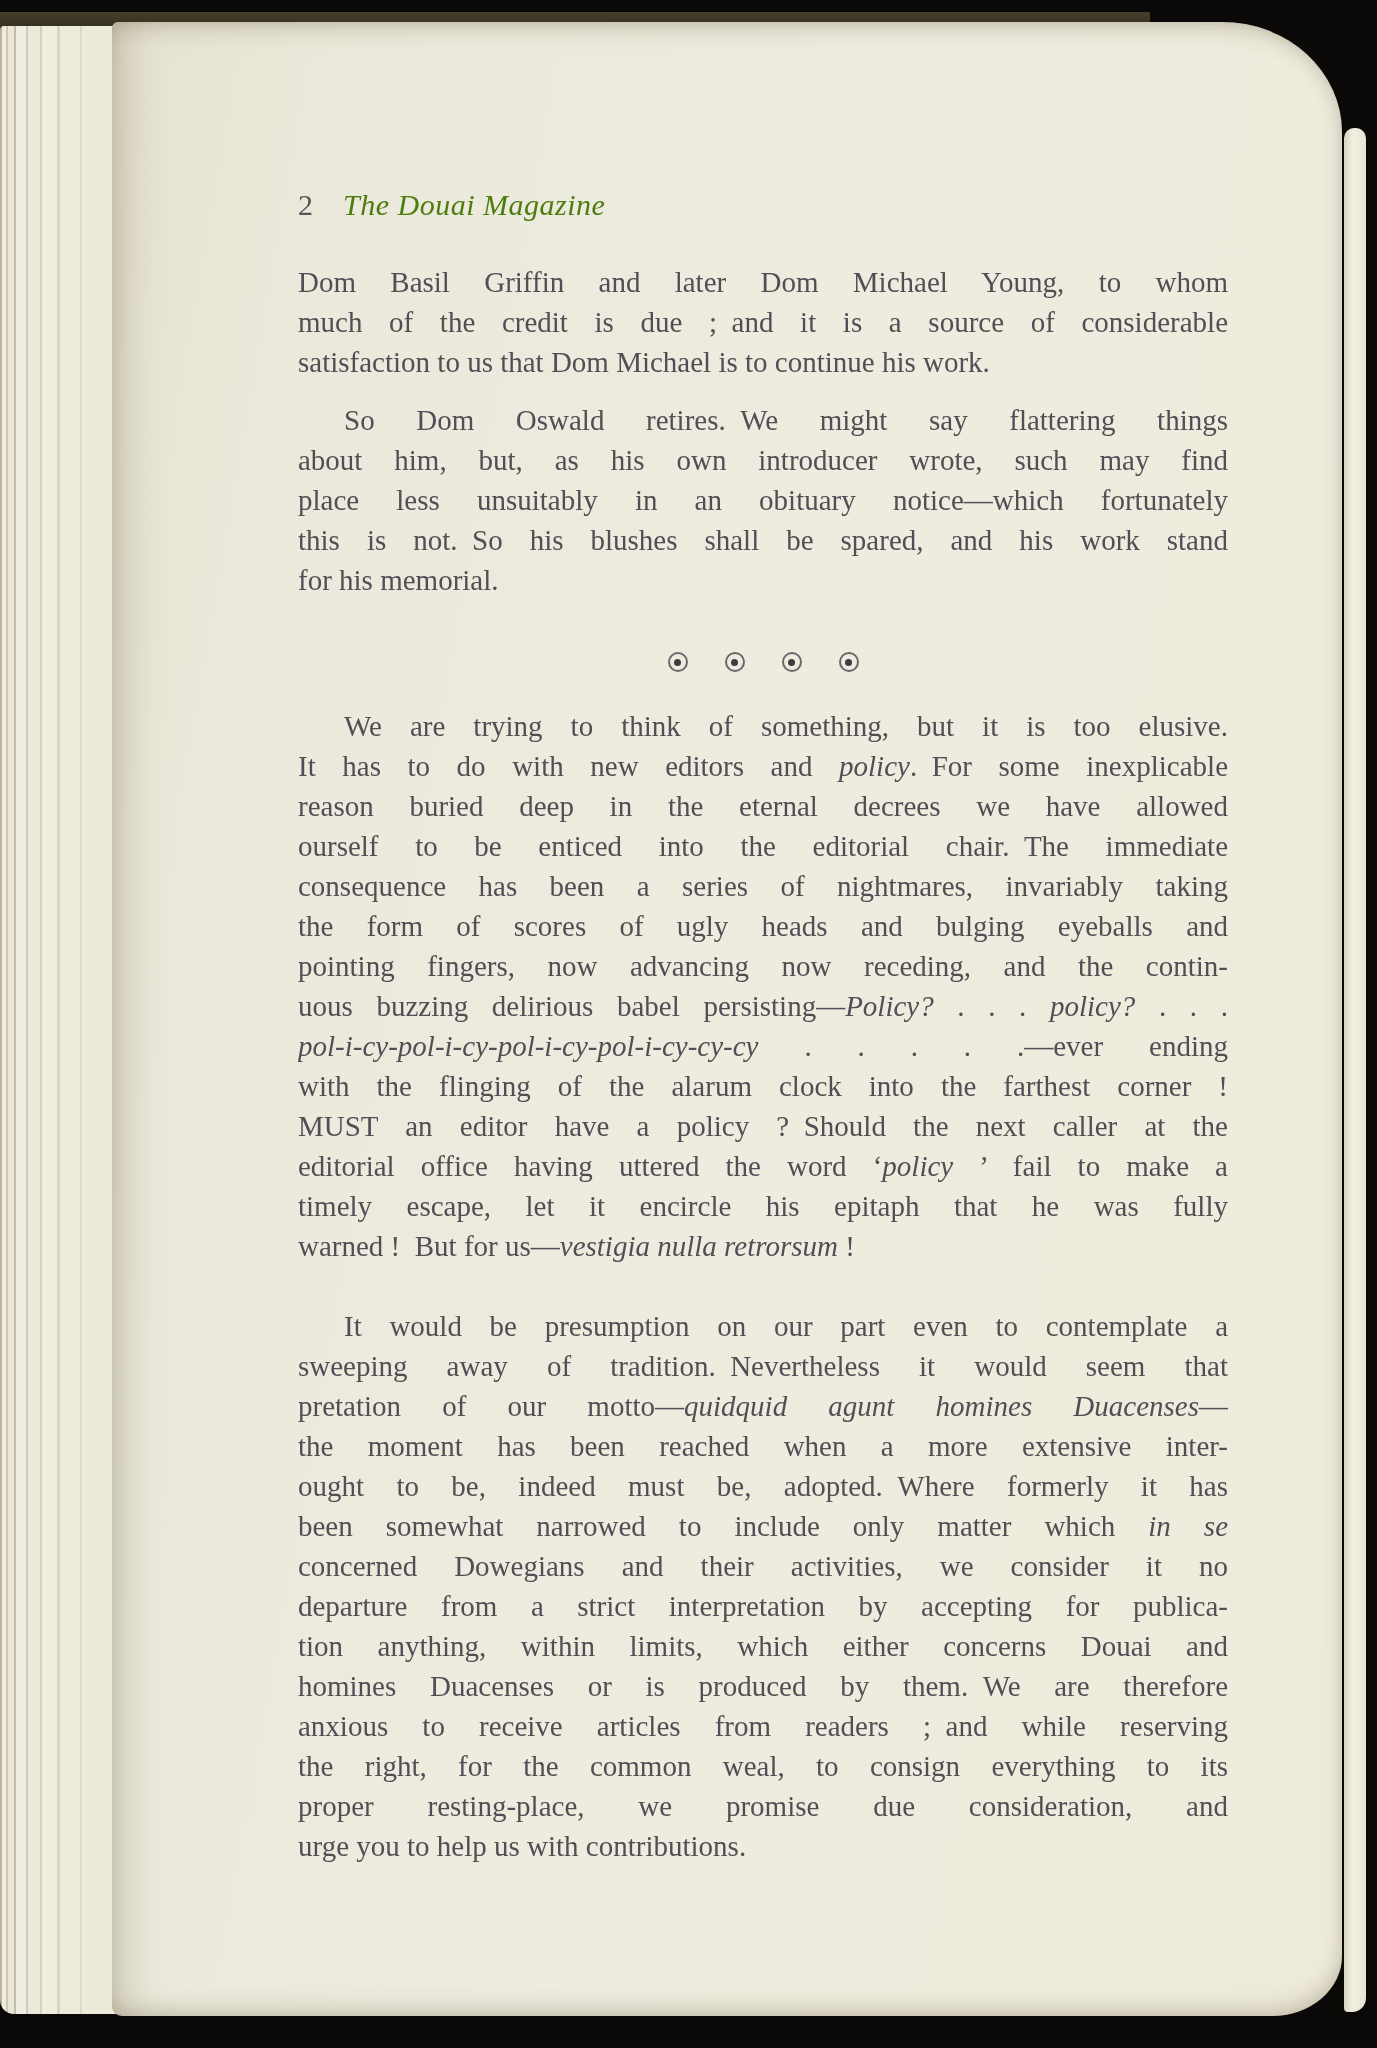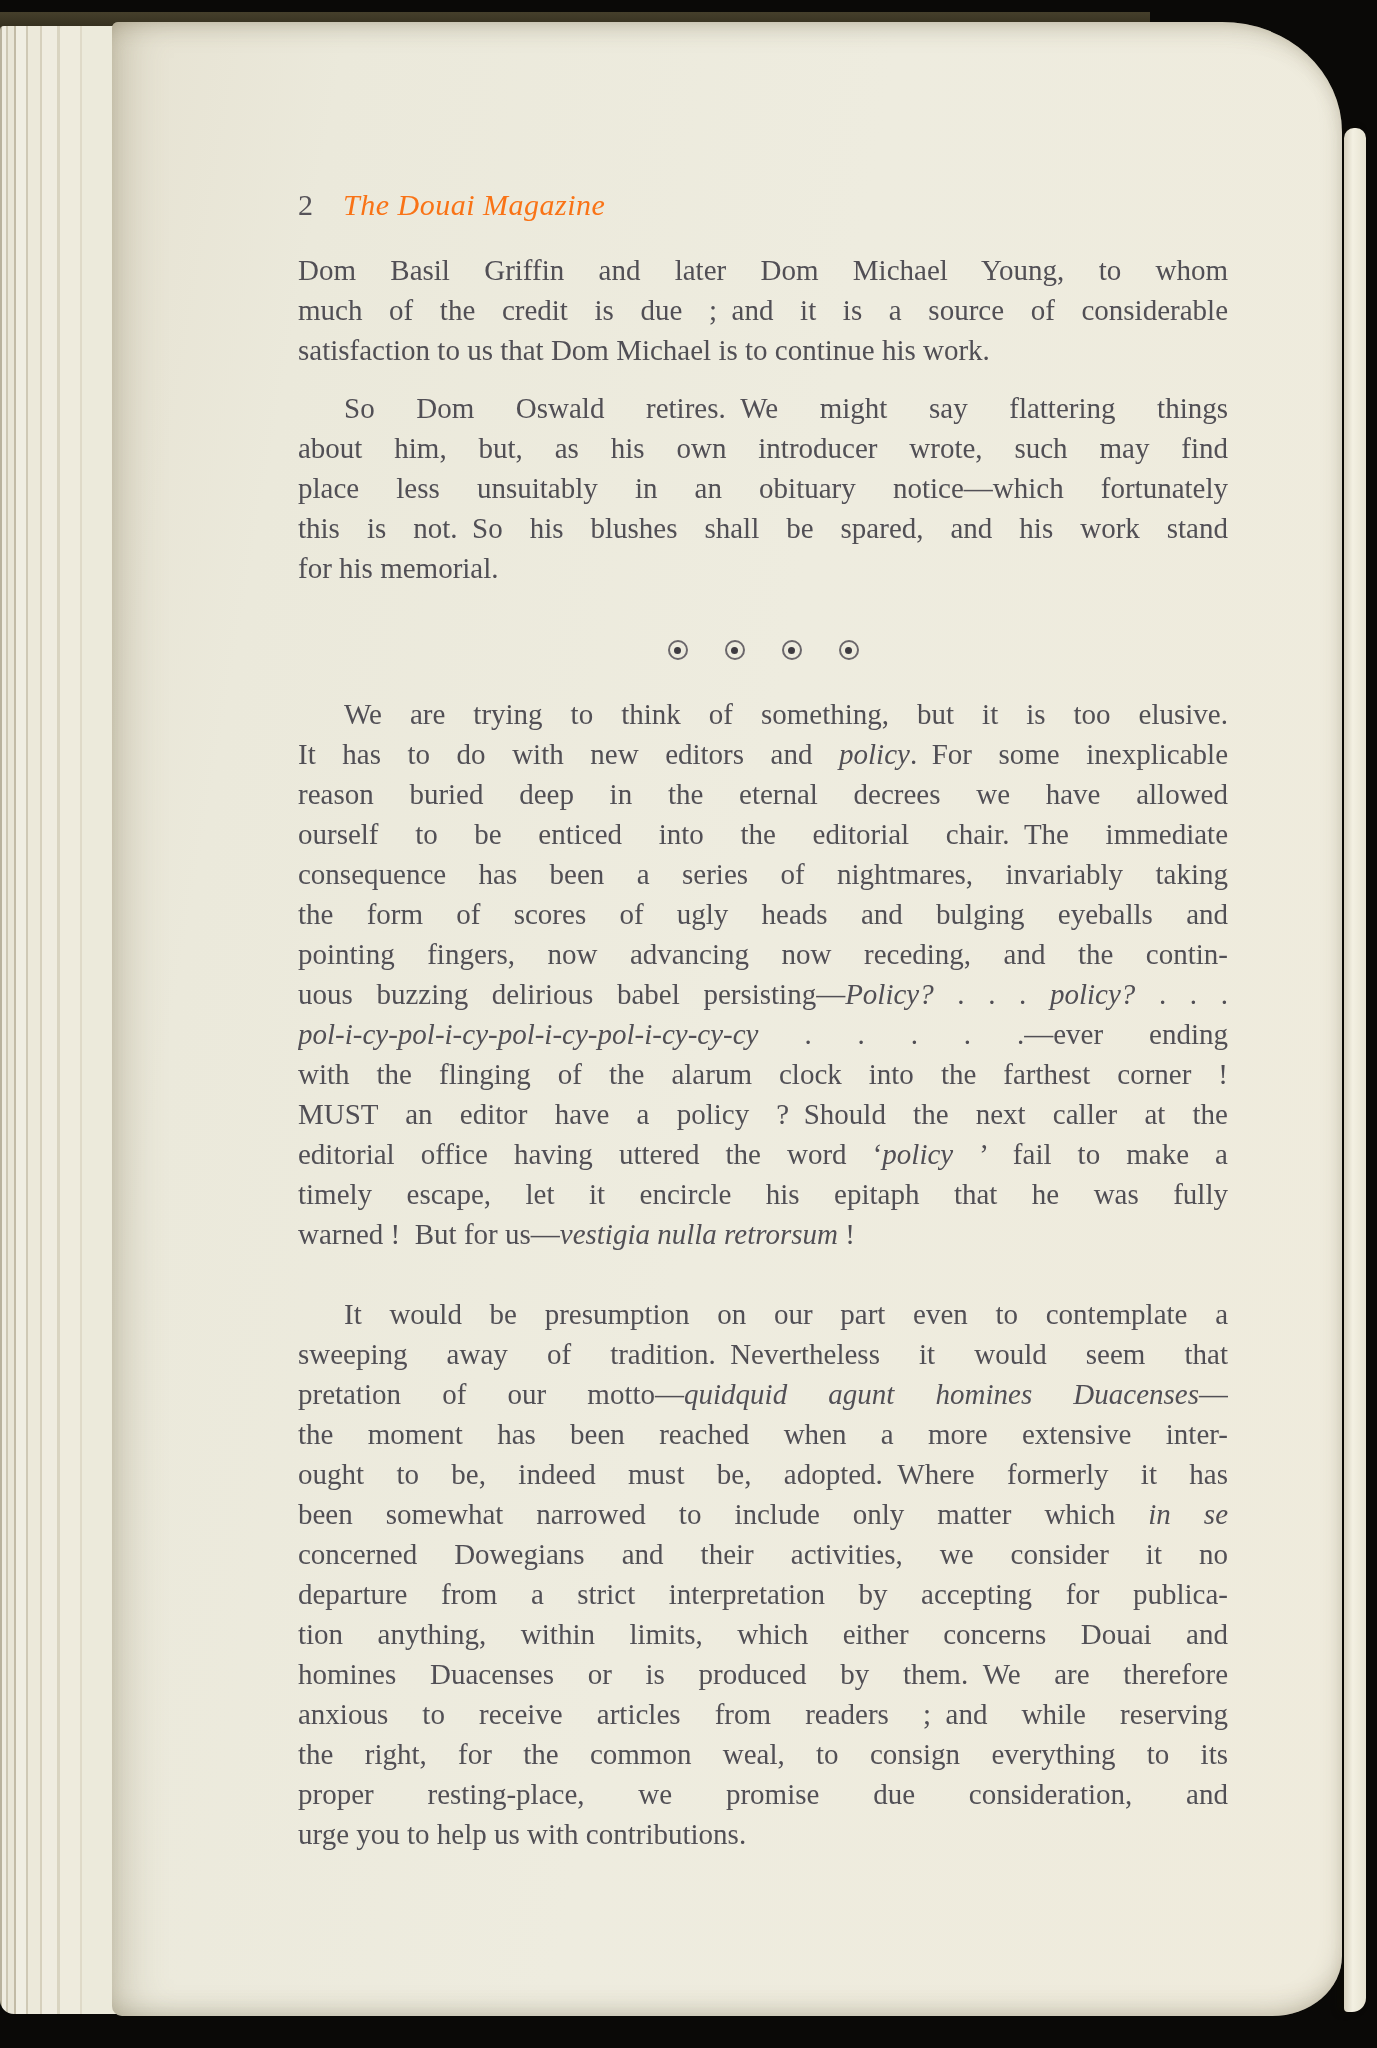--- a/index.html
+++ b/index.html
@@ -33,28 +33,28 @@
     box-shadow:
       inset 26px 0 50px -24px rgba(120,108,76,0.45),
       inset -8px -12px 26px -14px rgba(100,90,60,0.38),
       inset 0 14px 24px -16px rgba(110,100,70,0.45);
   }
   
   .textlayer { position:absolute; left:298px; top:0; width:930px;
     color:#514f55; font-size:29px; line-height:40px; }
   .runhead { margin-top:185px; height:40px; }
   .pnum { font-size:30px; color:#565359; }
-  .rtitle { font-style:italic; font-size:30px; margin-left:30px; color:#f97316; letter-spacing:0.5px; }
+  .rtitle { font-style:italic; font-size:30px; margin-left:30px; color:#4d7c0f; letter-spacing:0.5px; }
   .para { }
   .line { height:40px; overflow:hidden; }
   .jl { text-align:justify; text-align-last:justify; }
   .ll { text-align:left; text-align-last:left; }
   .indent .line:first-child { text-indent:46px; }
   .it { font-style:italic; }
-  .pmount0 { margin-top:25px; }
+  .pmount0 { margin-top:37px; }
   .pmount1 { margin-top:18px; }
   .pmount2 { margin-top:12px; }
   .pmount3 { margin-top:40px; }
   .separator { margin:50px 0 32px; height:24px; display:flex; justify-content:center; align-items:center; gap:37px; }
   .odot { width:16px; height:16px; border:2px solid #6b676b; border-radius:50%; position:relative; background:transparent; }
   .odot::after { content:""; position:absolute; left:50%; top:50%; width:7px; height:7px;
     margin:-3.5px 0 0 -3.5px; background:#3e3b41; border-radius:50%; }
 </style>
 </head>
 <body>

